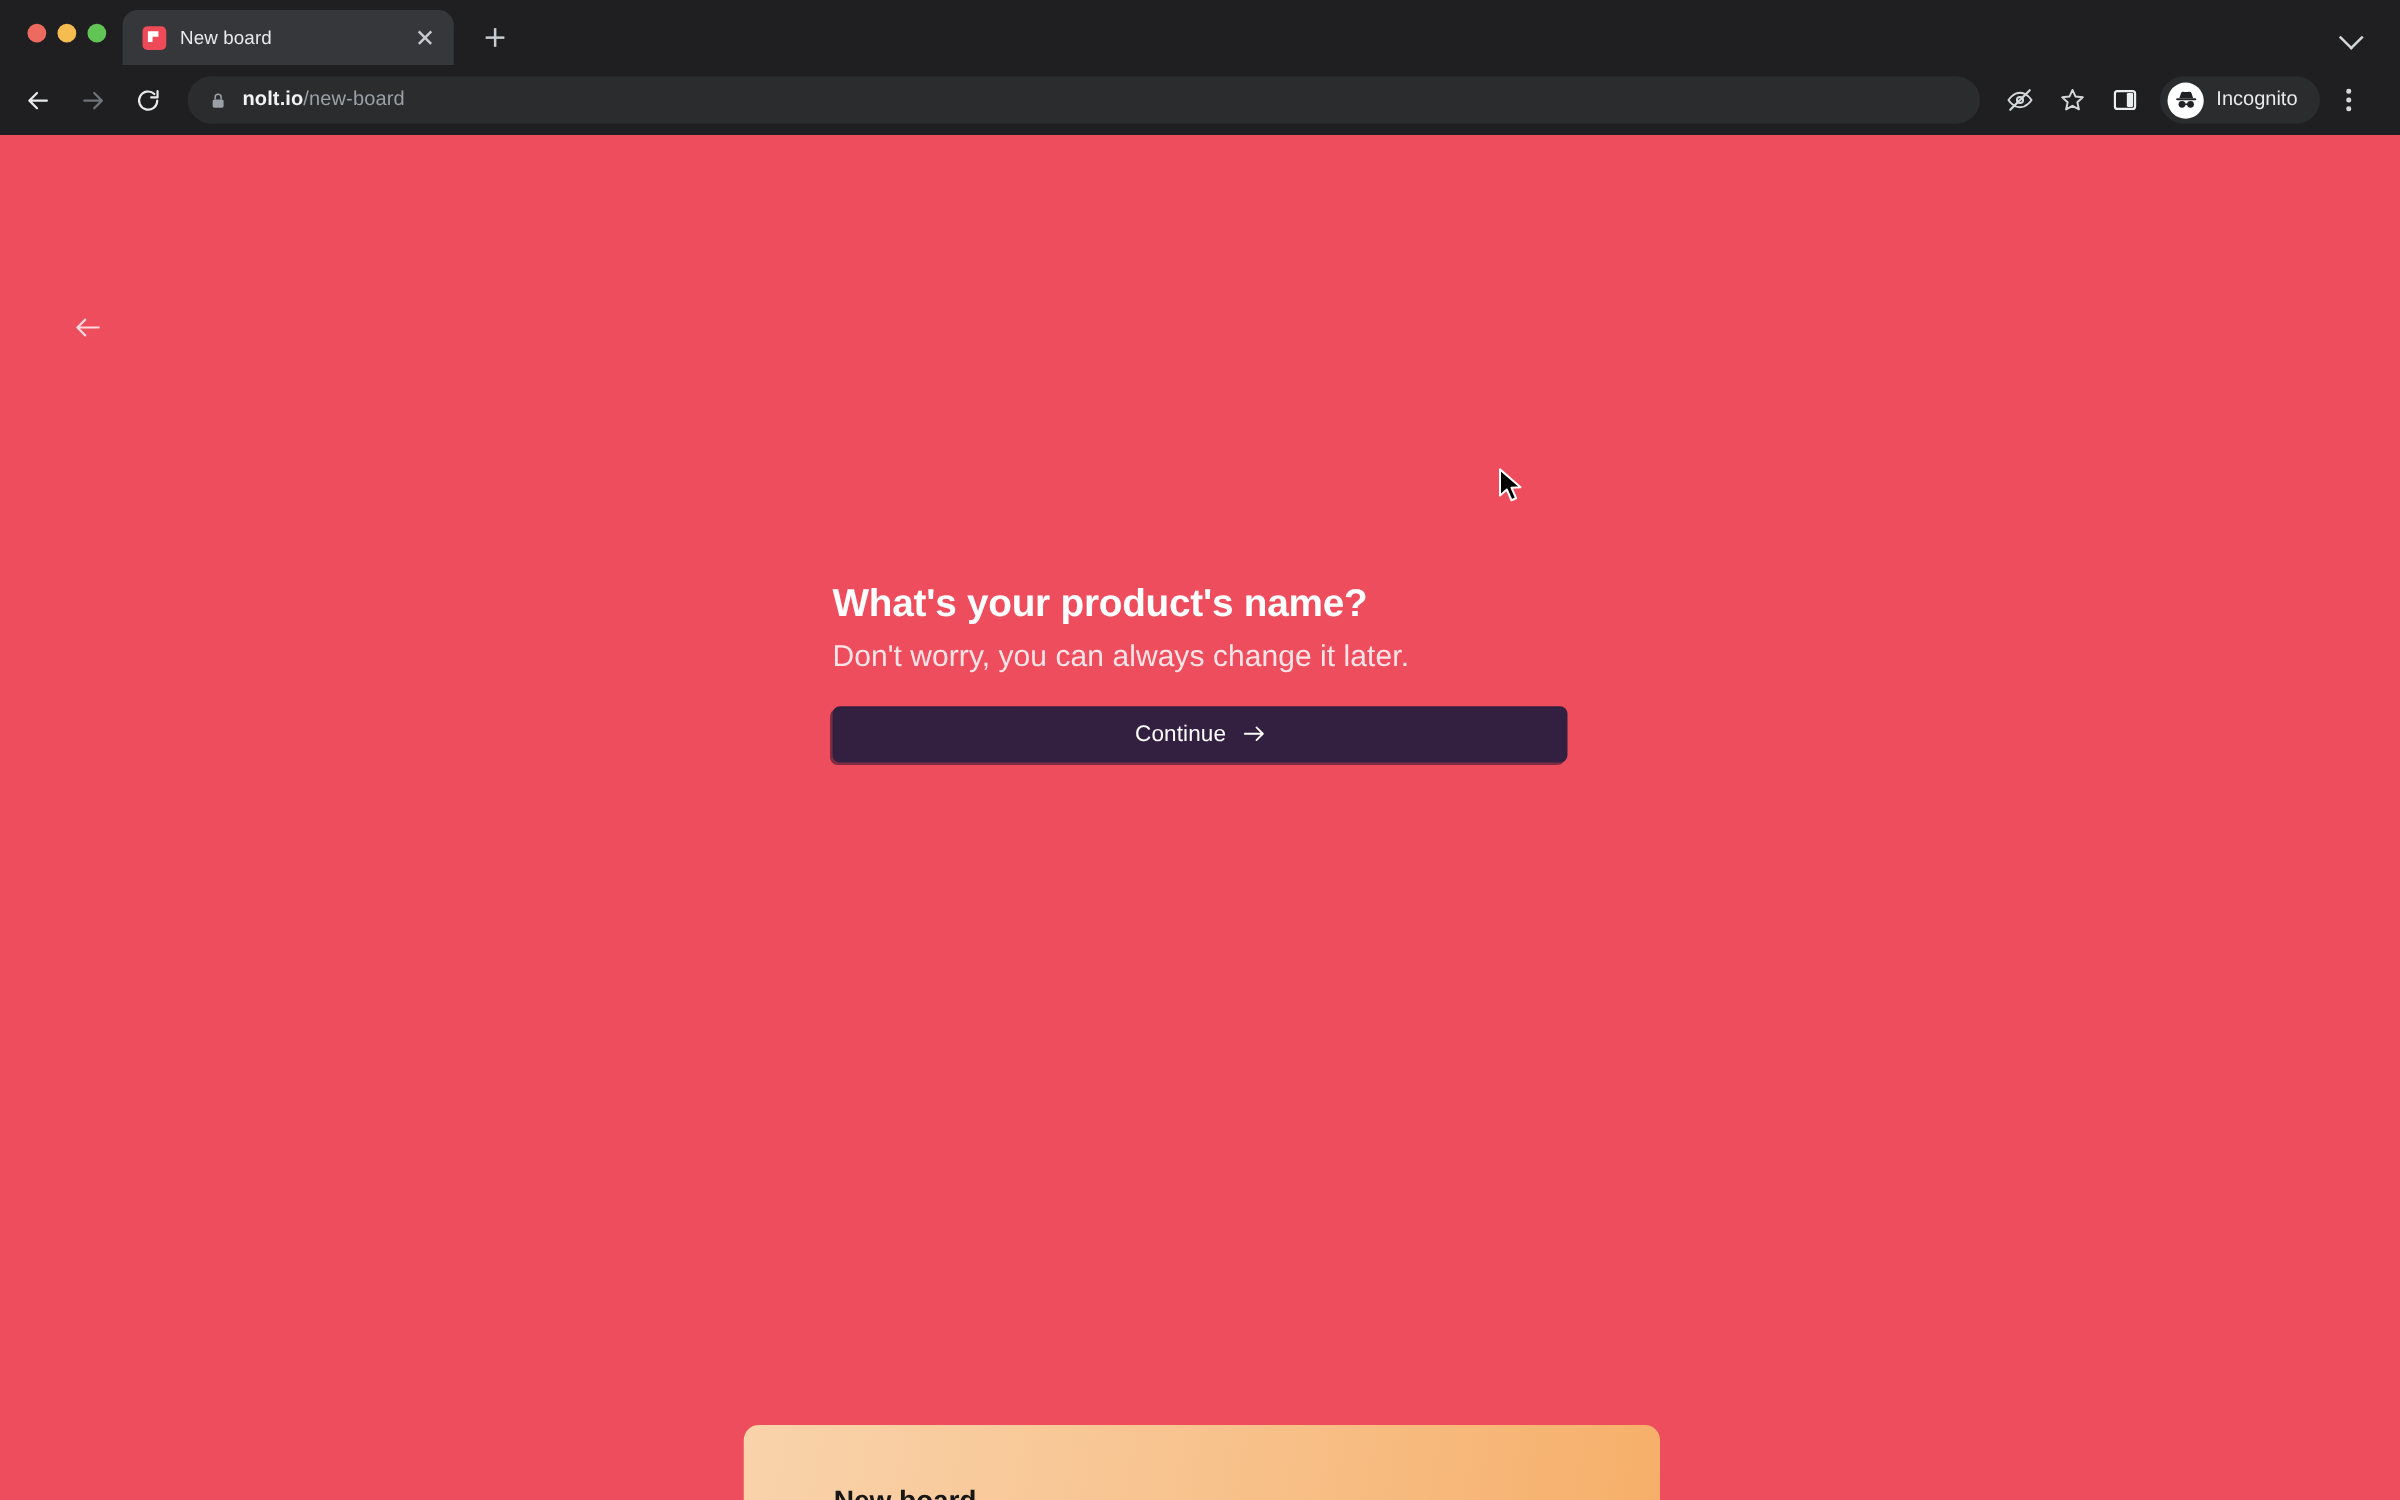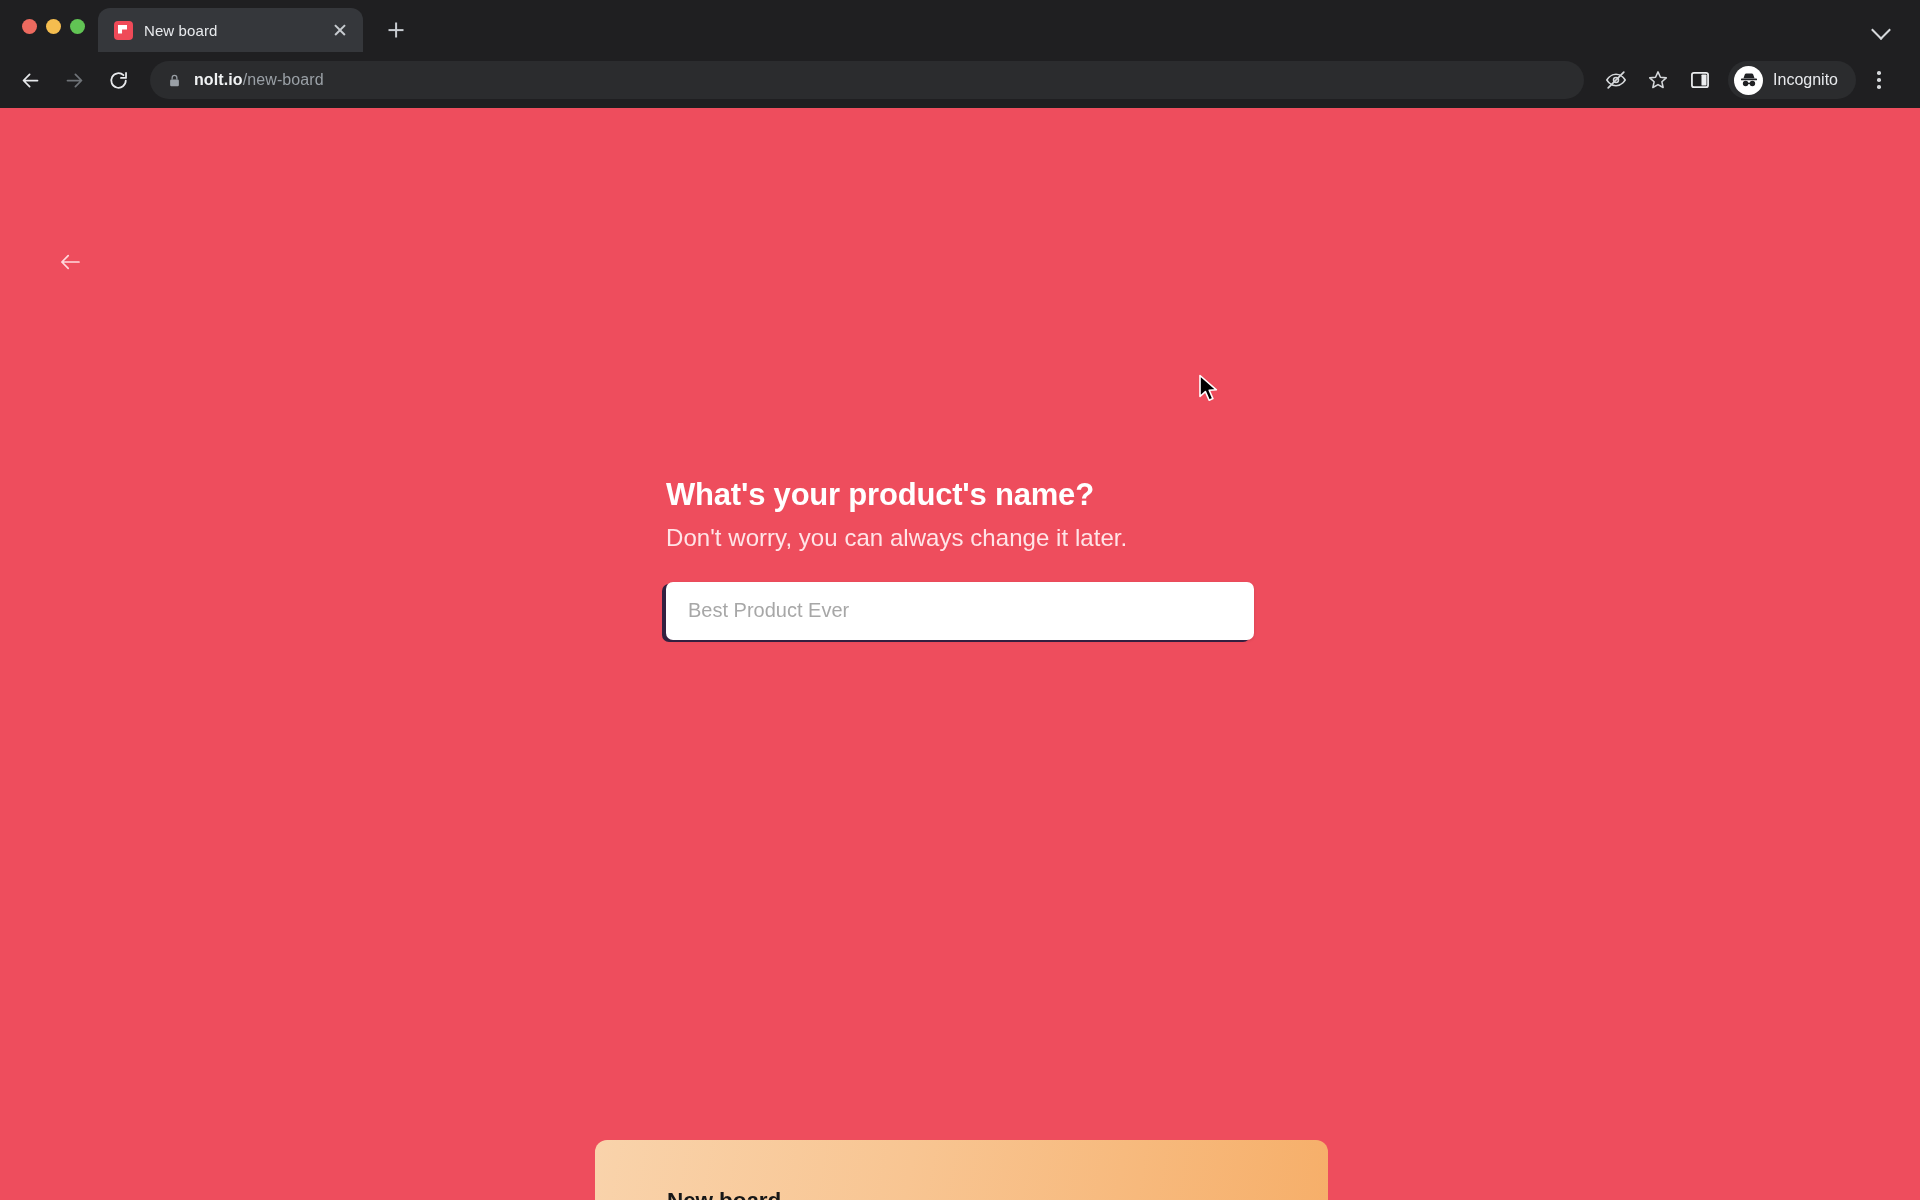--- a/index.html
+++ b/index.html
@@ -123,21 +123,21 @@
     background:#ee4d5d; overflow:hidden;
   }
 
   .back-arrow {
     position:absolute; left:52px; top:136px;
     width:36px; height:36px;
     display:flex; align-items:center; justify-content:center;
   }
 
   .form {
-    position:absolute; left:666px; top:368px; width:588px;
+    position:absolute; left:666px; top:356px; width:588px;
   }
   .headline {
     color:#ffffff; font-size:31px; font-weight:bold;
     letter-spacing:-.2px; line-height:1.25;
   }
   .subhead {
     color:#ffe4e7; font-size:24px; margin-top:9px; letter-spacing:.05px;
   }
 
   .field-wrap { position:relative; margin-top:30px; }
@@ -274,24 +274,27 @@
     <div class="back-arrow">
       <svg width="22" height="18" viewBox="0 0 24 20">
         <path d="M22 10H3M10 3L3 10l7 7" fill="none" stroke="#ffd9dd" stroke-width="1.9" stroke-linecap="round" stroke-linejoin="round"></path>
       </svg>
     </div>
 
     <div class="form">
       <h1 class="headline">What's your product's name?</h1>
       <p class="subhead">Don't worry, you can always change it later.</p>
 
-      <div class="field-wrap">
-        <input class="field" type="text" placeholder="Best Product Ever" style="">
-      </div>
-
+
+      <button class="continue">
+        <span>Continue</span>
+        <svg width="17" height="14" viewBox="0 0 20 16">
+          <path d="M1 8h17M12 2l6 6-6 6" fill="none" stroke="#ffffff" stroke-width="1.7" stroke-linecap="round" stroke-linejoin="round"></path>
+        </svg>
+      </button>
     </div>
 
     <div class="preview-card">
       <div class="preview-title">New board</div>
 
     </div>
   </div>
 
   <svg class="cursor" width="22" height="30" viewBox="0 0 22 30">
     <path d="M2 1.5L2 22.5L7.4 17.6L11.2 26.2L14.9 24.6L11.2 16.2L18.4 15.8Z" fill="#000000" stroke="#ffffff" stroke-width="1.6" stroke-linejoin="round"></path>

